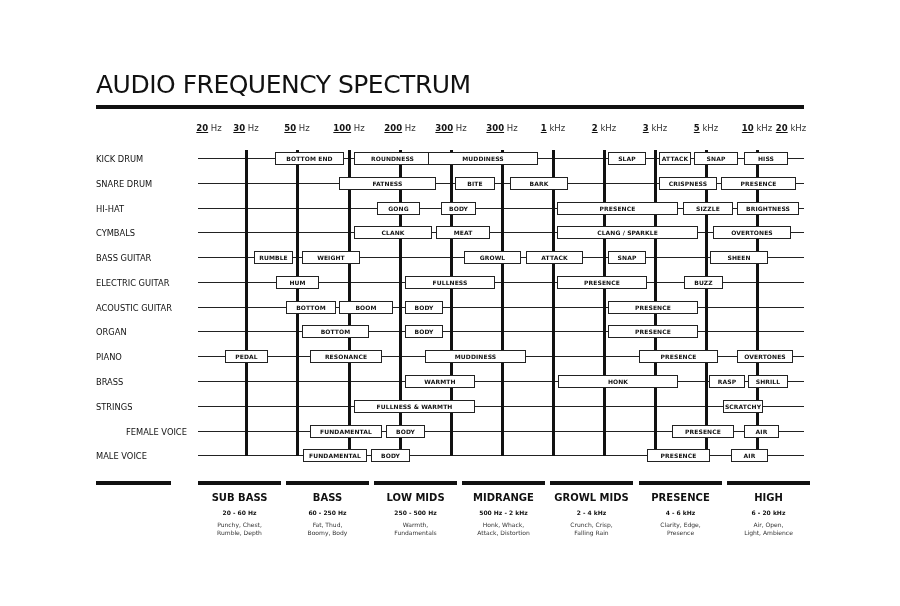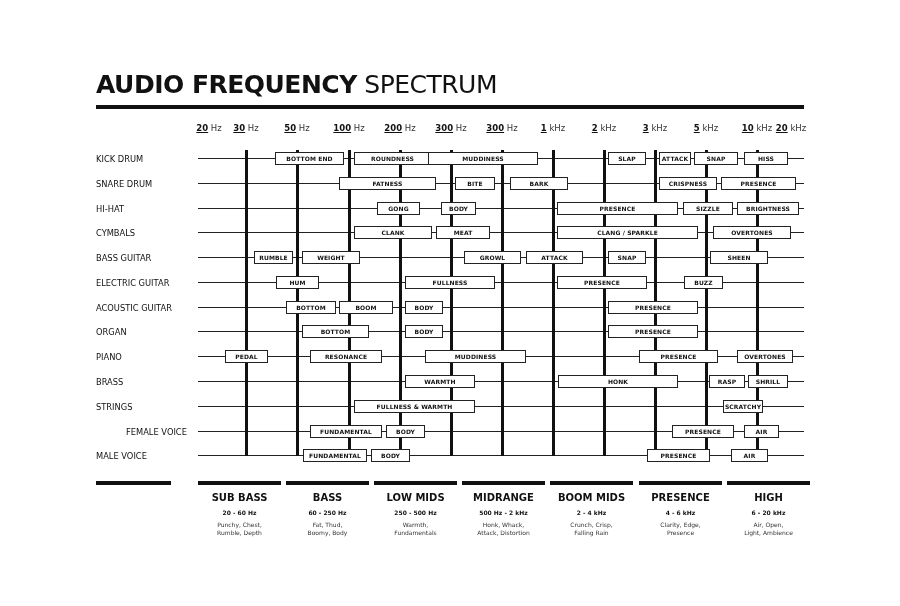--- a/index.html
+++ b/index.html
@@ -1,18 +1,18 @@
 <!DOCTYPE html>
 <html><head>
 <meta charset="utf-8">
 <style>
   html,body{margin:0;padding:0;background:#ffffff;}
   body{width:900px;height:606px;position:relative;overflow:hidden;font-family:"DejaVu Sans","Liberation Sans",sans-serif;color:#111;}
   .title{position:absolute;left:96px;top:70px;font-size:25px;letter-spacing:-0.5px;white-space:nowrap;line-height:30px;}
-  .title b{font-weight:700;}
+  .title b{font-weight:400;}
   .title span.light{font-weight:normal;text-align:right;}
   .title-rule{position:absolute;left:96px;top:105px;width:708px;height:4px;background:#111;}
   .freq{position:absolute;top:123px;font-size:8.5px;white-space:nowrap;transform:translateX(-50%);}
   .freq b{font-weight:bold;text-decoration:underline;}
   .freq .u{font-weight:normal;color:#333;}
   .row-label{position:absolute;left:96px;font-size:8.3px;font-weight:normal;white-space:nowrap;transform:translateY(-50%);}
   .hline{position:absolute;left:198px;width:606px;height:1px;background:#222;}
   .vline{position:absolute;top:150px;width:3px;height:306px;background:#111;}
   .box{position:absolute;height:13px;border:1px solid #222;background:#fff;box-sizing:border-box;font-size:6px;font-weight:bold;display:flex;align-items:center;justify-content:center;white-space:nowrap;letter-spacing:0.1px;}
   .band-bar{position:absolute;top:481px;height:4px;background:#111;}
@@ -164,21 +164,21 @@
       <div class="desc">Warmth,<br>Fundamentals</div>
     </div>
     <div class="band-bar" style="left: 462px; width: 83px;"></div>
     <div class="band" style="left: 462px; width: 83px;">
       <div class="name">MIDRANGE</div>
       <div class="range">500 Hz - 2 kHz</div>
       <div class="desc">Honk, Whack,<br>Attack, Distortion</div>
     </div>
     <div class="band-bar" style="left: 550px; width: 83px;"></div>
     <div class="band" style="left: 550px; width: 83px;">
-      <div class="name">BOOM MIDS</div>
+      <div class="name">GROWL MIDS</div>
       <div class="range">2 - 4 kHz</div>
       <div class="desc">Crunch, Crisp,<br>Falling Rain</div>
     </div>
     <div class="band-bar" style="left: 639px; width: 83px;"></div>
     <div class="band" style="left: 639px; width: 83px;">
       <div class="name">PRESENCE</div>
       <div class="range">4 - 6 kHz</div>
       <div class="desc">Clarity, Edge,<br>Presence</div>
     </div>
     <div class="band-bar" style="left: 727px; width: 83px;"></div>

